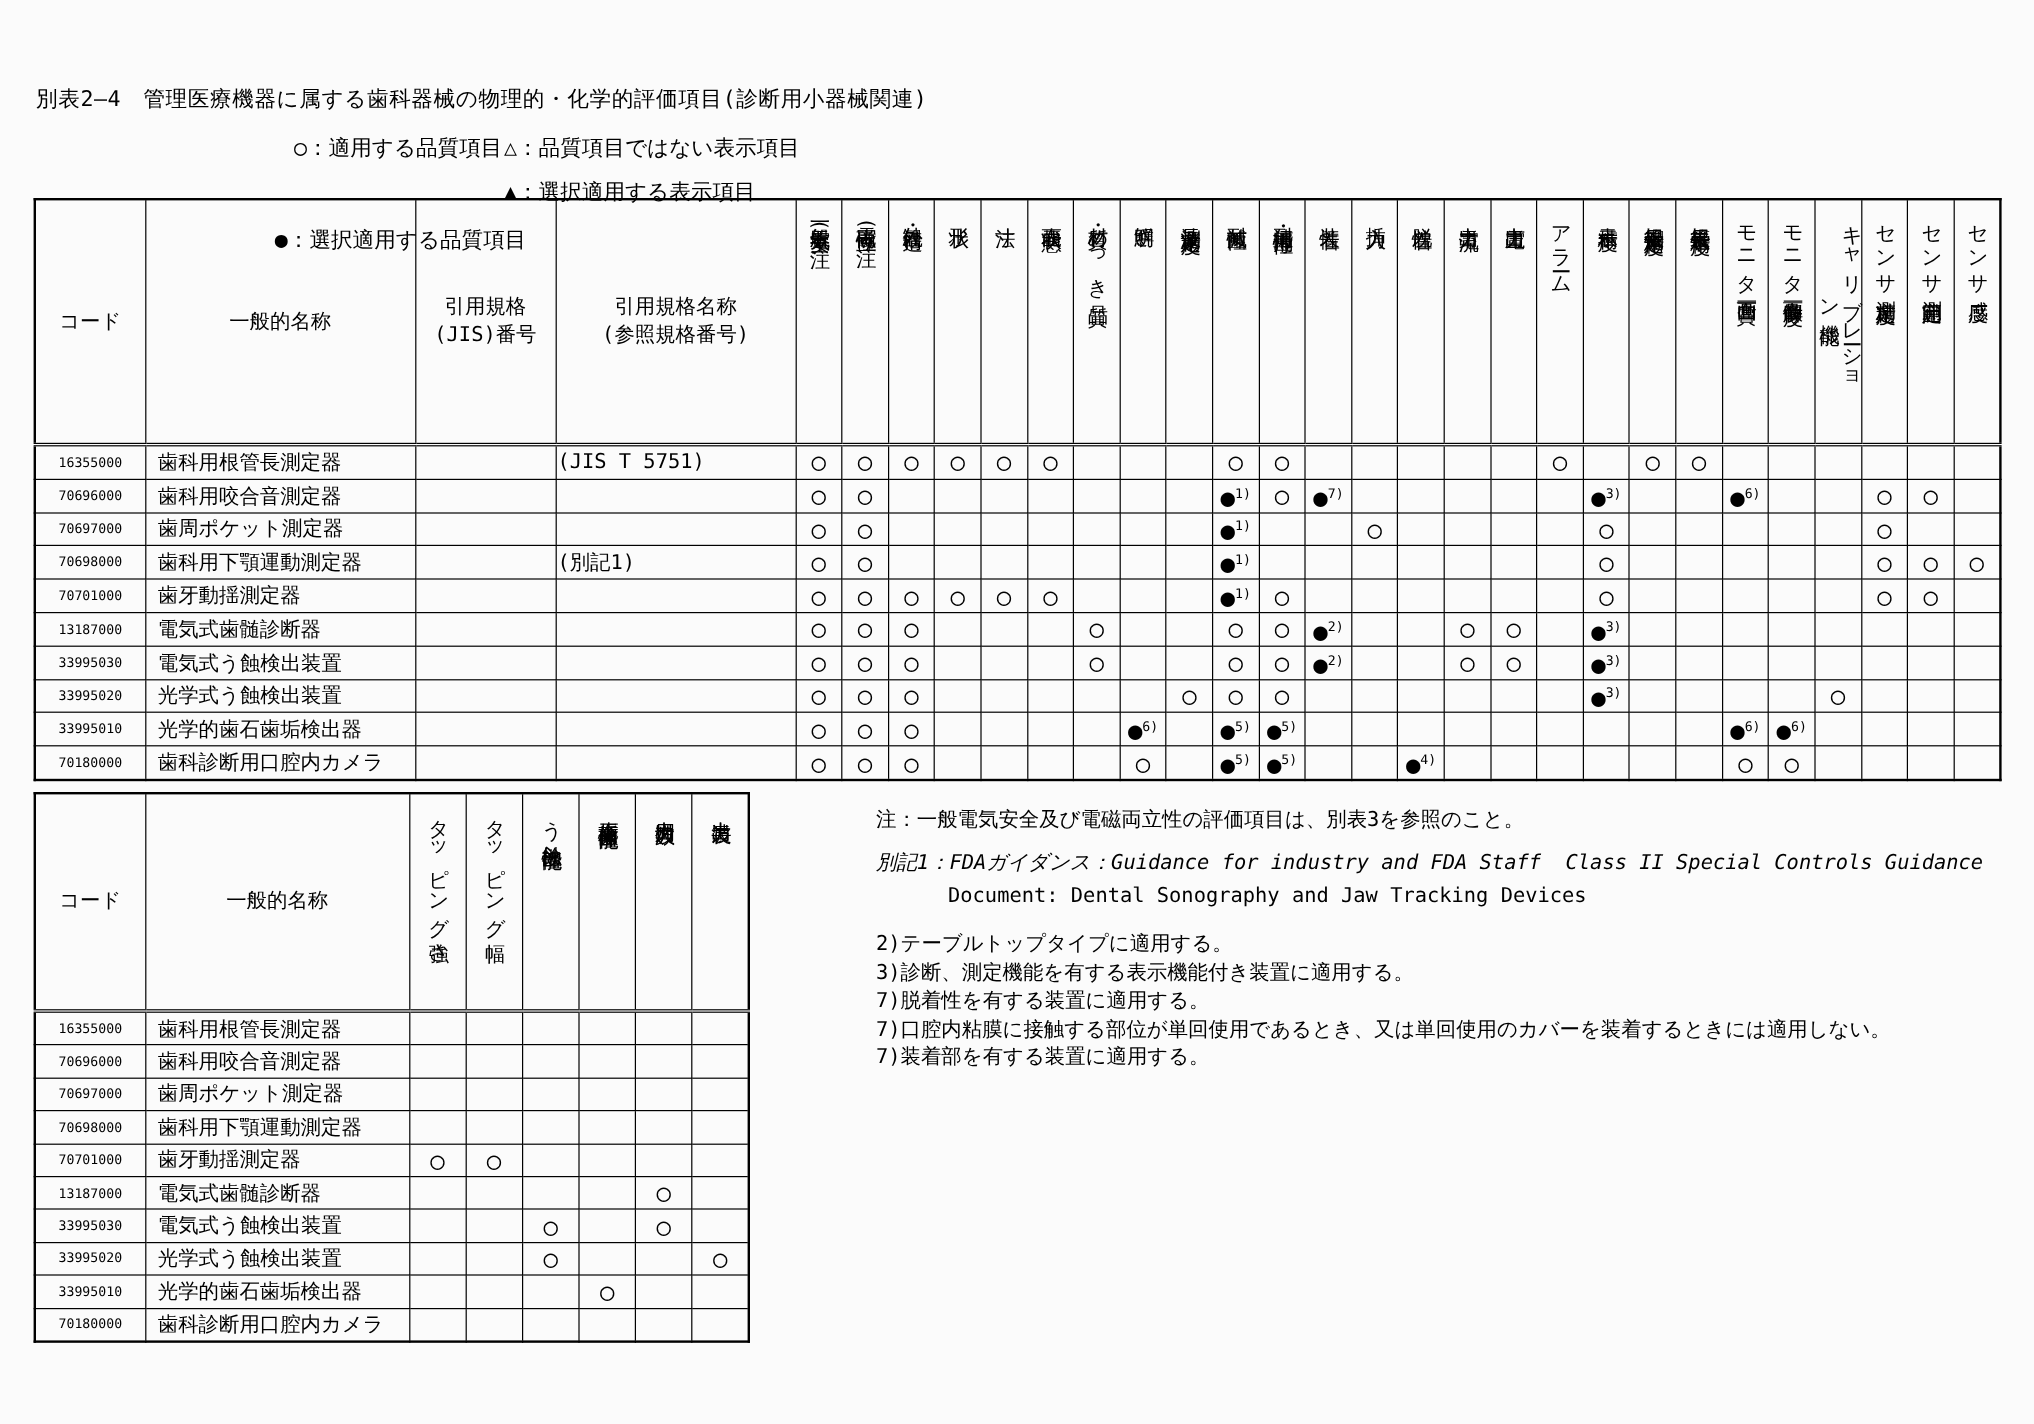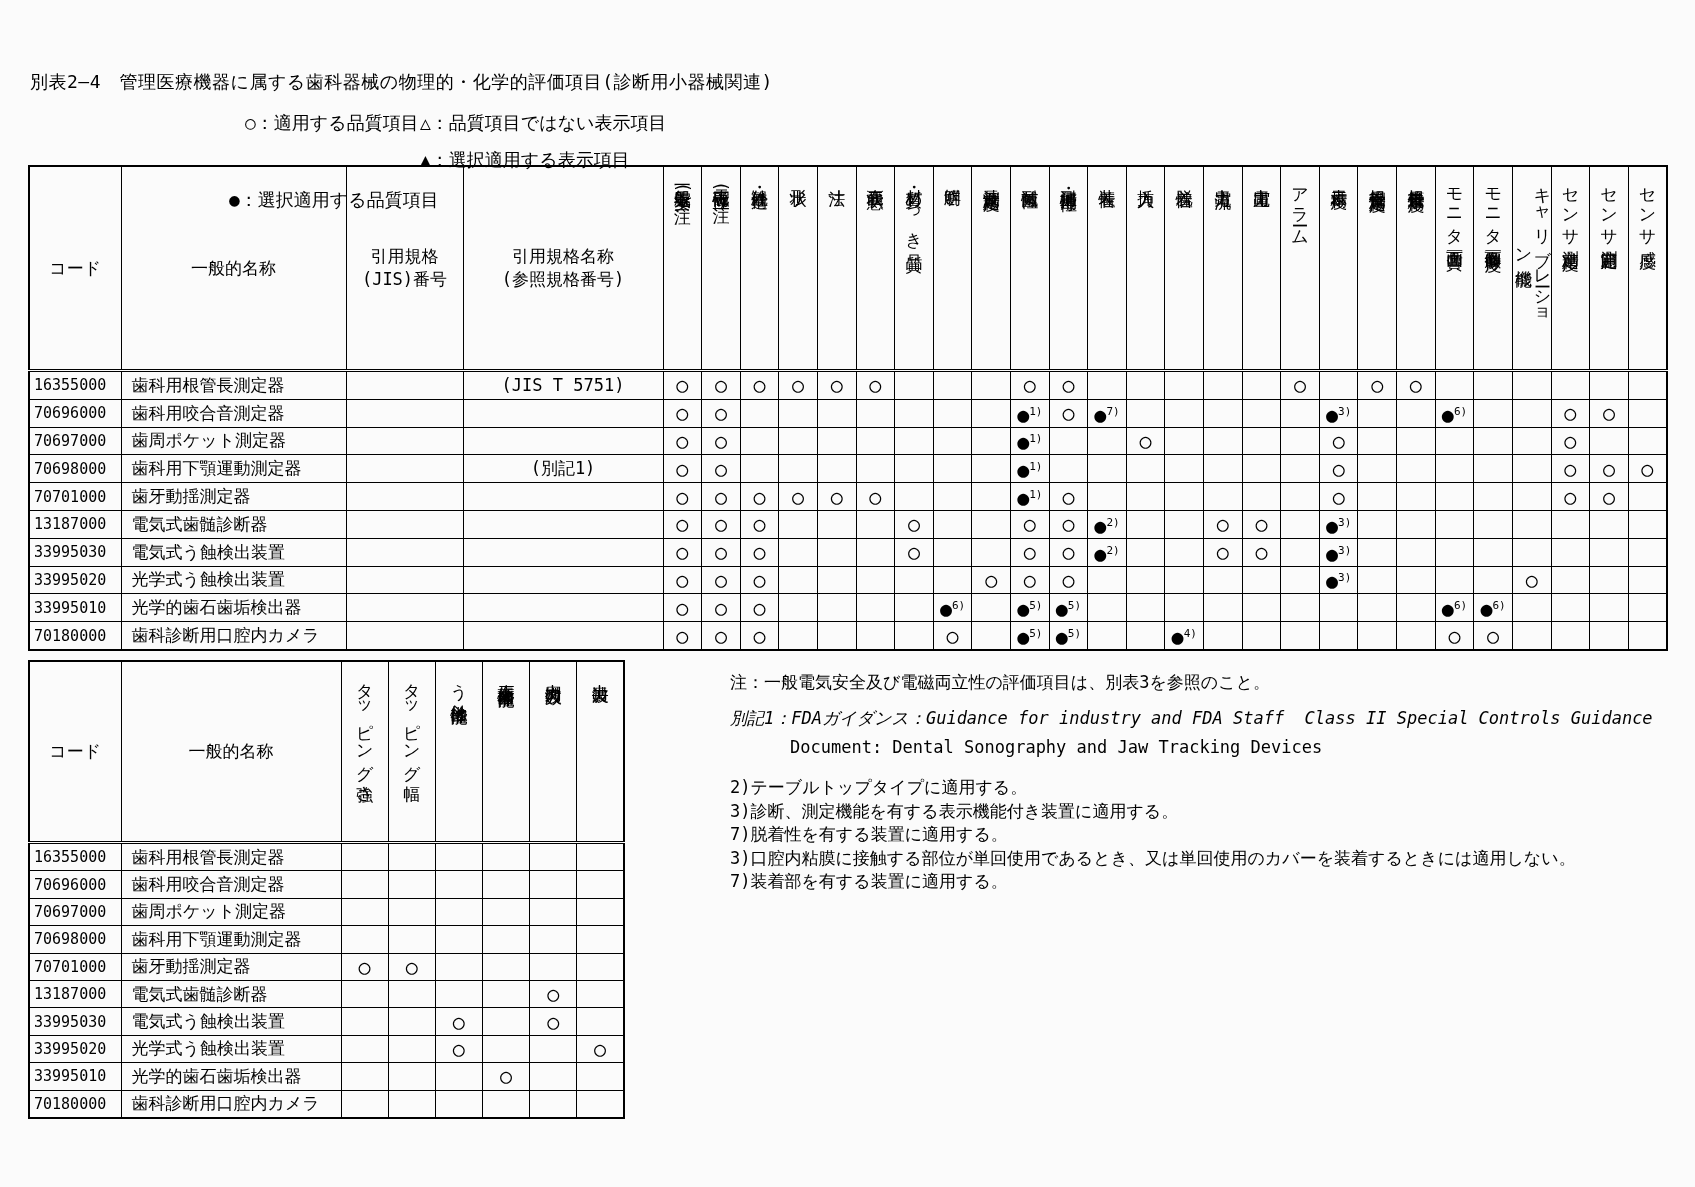--- a/index.html
+++ b/index.html
@@ -29,24 +29,24 @@
   #table2 thead th { height:177px; }
   #table2 tbody td { height:26.4px; }
 
   .fh { font-size:17px; text-align:center; vertical-align:middle; line-height:1.35; }
   .vh { vertical-align:top; }
   .vtext {
     writing-mode:vertical-rl; text-orientation:mixed;
     font-size:17px; line-height:1.12; letter-spacing:1px;
     margin:8px auto 0 auto;
   }
-  td.code { font-size:15px; padding:0 4px; }
+  td.code { font-size:11px; text-align:center; padding:0 4px; }
   td.name { font-size:17px; text-align:left; padding:0 0 0 10px; white-space:nowrap; overflow:hidden; }
   td.jis  { font-size:17px; text-align:center; }
-  td.ref  { font-size:17px; text-align:center; white-space:nowrap; }
+  td.ref  { font-size:17px; text-align:left; white-space:nowrap; }
   td.mk   { font-size:20px; text-align:center; white-space:nowrap; line-height:22px; padding:0; }
   td.mk sup { font-size:11px; vertical-align:7px; letter-spacing:0; }
 
   .note-line { font-size:17px; }
   #note-ref    { left:730px; top:671px; }
   #note-bekki1 { left:730px; top:707px;font-style:italic; }
   #note-bekki2 { left:790px; top:737px; }
   #note-list   { left:730px; top:776px; font-size:17px; line-height:23.5px; white-space:pre; }
 </style>
 </head>
@@ -605,13 +605,13 @@
         <td class="mk"></td>
         <td class="mk"></td>
         <td class="mk"></td>
       </tr>
     </tbody>
 </table>
 
 <div id="note-ref" class="abs note-line">注：一般電気安全及び電磁両立性の評価項目は、別表3を参照のこと。</div>
 <div id="note-bekki1" class="abs note-line">別記1：FDAガイダンス：Guidance for industry and FDA Staff  Class II Special Controls Guidance</div>
 <div id="note-bekki2" class="abs note-line">Document: Dental Sonography and Jaw Tracking Devices</div>
-<div id="note-list" class="abs"><div>2)テーブルトップタイプに適用する。</div><div>3)診断、測定機能を有する表示機能付き装置に適用する。</div><div>7)脱着性を有する装置に適用する。</div><div>3)口腔内粘膜に接触する部位が単回使用であるとき、又は単回使用のカバーを装着するときには適用しない。</div><div>7)装着部を有する装置に適用する。</div></div>
+<div id="note-list" class="abs"><div>2)テーブルトップタイプに適用する。</div><div>3)診断、測定機能を有する表示機能付き装置に適用する。</div><div>7)脱着性を有する装置に適用する。</div><div>7)口腔内粘膜に接触する部位が単回使用であるとき、又は単回使用のカバーを装着するときには適用しない。</div><div>7)装着部を有する装置に適用する。</div></div>
 
 </body></html>

